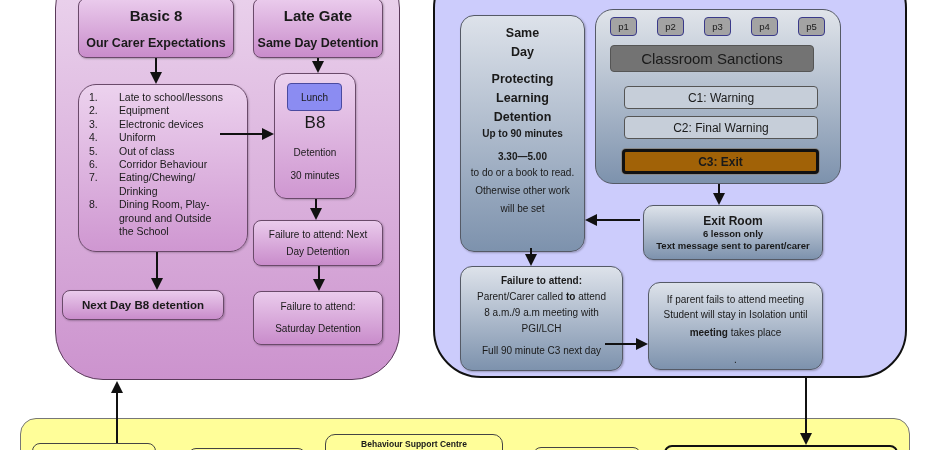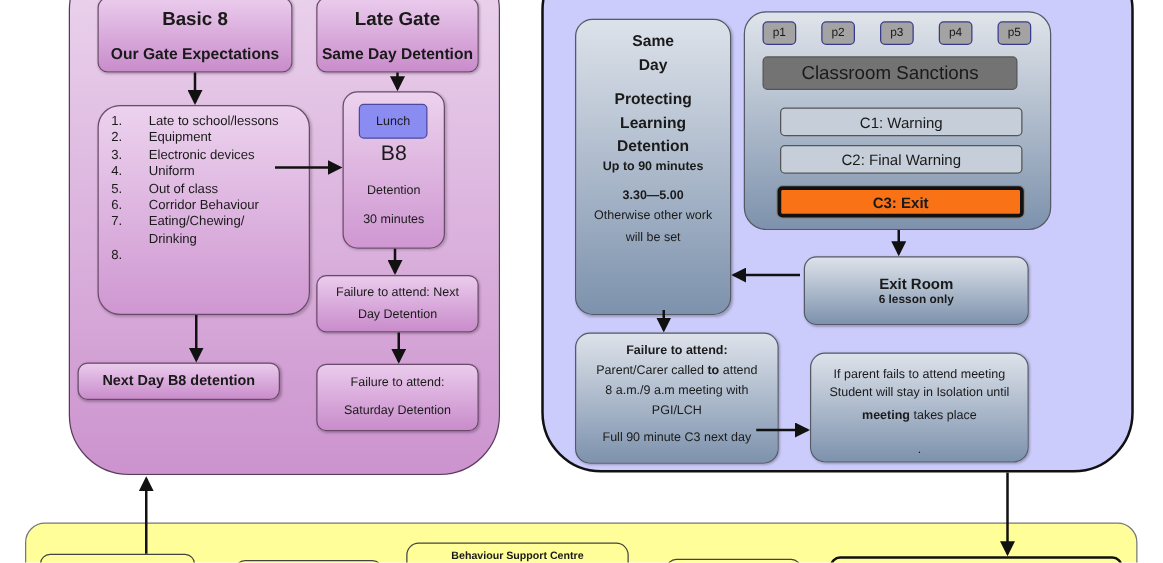--- a/index.html
+++ b/index.html
@@ -47,21 +47,21 @@
   #same-day-box .h { font-weight:bold; font-size:12.5px; line-height:19px; }
   #same-day-box .s { font-weight:bold; font-size:10px; line-height:14px; }
   #same-day-box .p { font-size:10px; line-height:18px; }
 
   #sanctions-panel { left:595px; top:9px; width:246px; height:175px; border-radius:18px; border:1.5px solid #555a66;
     background:linear-gradient(#e0e4ea, #7d92ad); }
   .pbtn { top:17px; width:27px; height:19px; background:#a3a3a3; border:1.5px solid #3a3a8a; border-radius:4px; font-size:9.5px; }
   #cls-sanctions { left:610px; top:45px; width:204px; height:27px; border:1.5px solid #555; border-radius:4px;
     background:#737373; font-size:15px; }
   .cbtn { left:624px; width:194px; height:23px; border:1.5px solid #555; border-radius:4px; background:#c6ced9; font-size:12px; }
-  #c3 { left:622px; top:149px; width:197px; height:25px; border:3px solid #111; border-radius:4px; background:#f97316;
+  #c3 { left:622px; top:149px; width:197px; height:25px; border:3px solid #111; border-radius:4px; background:#a16207;
         font-size:12px; font-weight:bold; box-shadow:0 0 0 1px #888; }
 
   #exit-room { left:643px; top:205px; width:180px; height:55px; }
   #exit-room .h { font-weight:bold; font-size:12px; }
   #exit-room .s { font-weight:bold; font-size:9.5px; line-height:12px; }
 
   #fail-attend { left:460px; top:266px; width:163px; height:105px; border-radius:12px; padding-top:6px; justify-content:flex-start; }
   #fail-attend .l { font-size:10px; line-height:16px; }
   #parent-fails { left:648px; top:282px; width:175px; height:88px; border-radius:12px; padding-top:9px; justify-content:flex-start; }
   #parent-fails .l { font-size:10px; line-height:15px; }
@@ -73,21 +73,21 @@
 
   svg#arrows { position:absolute; left:0; top:0; width:930px; height:450px; pointer-events:none; }
 </style>
 </head>
 <body>
 
 <div id="left-panel" class="abs"></div>
 
 <div id="basic8-box" class="abs pbox ctr">
   <div class="btitle">Basic 8</div>
-  <div class="bsub">Our Gate Expectations</div>
+  <div class="bsub">Our Carer Expectations</div>
 </div>
 
 <div id="lategate-box" class="abs pbox ctr">
   <div class="btitle">Late Gate</div>
   <div class="bsub">Same Day Detention</div>
 </div>
 
 <div id="list-box" class="abs pbox2">
   <div class="li">
       <span class="n">1.</span>
@@ -112,20 +112,21 @@
   <div class="li">
       <span class="n">6.</span>
       <span class="t">Corridor Behaviour</span>
     </div>
   <div class="li">
       <span class="n">7.</span>
       <span class="t" style="padding-right:30px">Eating/Chewing/ Drinking</span>
     </div>
   <div class="li">
       <span class="n">8.</span>
+      <span class="t" style="padding-right:22px">Dining Room, Play- ground and Outside the School</span>
     </div>
 </div>
 
 <div id="lunch-outer" class="abs pbox2"></div>
 <div id="lunch-tag" class="abs ctr">Lunch</div>
 <div id="b8-label" class="abs">B8</div>
 <div id="det-label" class="abs">Detention</div>
 <div id="min-label" class="abs">30 minutes</div>
 
 <div id="fail-next" class="abs pbox ctr">
@@ -144,39 +145,41 @@
 <div id="right-panel" class="abs"></div>
 
 <div id="same-day-box" class="abs bbox ctr">
   <div class="h">Same</div>
   <div class="h">Day</div>
   <div class="h" style="margin-top:8px">Protecting</div>
   <div class="h">Learning</div>
   <div class="h">Detention</div>
   <div class="s">Up to  90 minutes</div>
   <div class="s" style="margin-top:9px">3.30—5.00</div>
+  <div class="p">to do or a book to read.</div>
   <div class="p">Otherwise other work</div>
   <div class="p">will be set</div>
 </div>
 
 <div id="sanctions-panel" class="abs"></div>
 <div class="abs pbtn ctr" style="left:610px">p1</div>
 <div class="abs pbtn ctr" style="left:657px">p2</div>
 <div class="abs pbtn ctr" style="left:704px">p3</div>
 <div class="abs pbtn ctr" style="left:751px">p4</div>
 <div class="abs pbtn ctr" style="left:798px">p5</div>
 
 <div id="cls-sanctions" class="abs ctr">Classroom Sanctions</div>
 <div class="abs cbtn ctr" style="top:86px">C1: Warning</div>
 <div class="abs cbtn ctr" style="top:116px">C2: Final Warning</div>
 <div id="c3" class="abs ctr">C3: Exit</div>
 
 <div id="exit-room" class="abs bbox ctr">
   <div class="h">Exit Room</div>
   <div class="s">6 lesson only</div>
+  <div class="s">Text message sent to parent/carer</div>
 </div>
 
 <div id="fail-attend" class="abs bbox ctr">
   <div class="l" style="font-weight:bold">Failure to attend:</div>
   <div class="l"><span>Parent/Carer called </span><b>to</b><span> attend</span></div>
   <div class="l">8 a.m./9 a.m meeting with</div>
   <div class="l">PGI/LCH</div>
   <div class="l" style="margin-top:6px">Full 90 minute C3 next day</div>
 </div>
 

